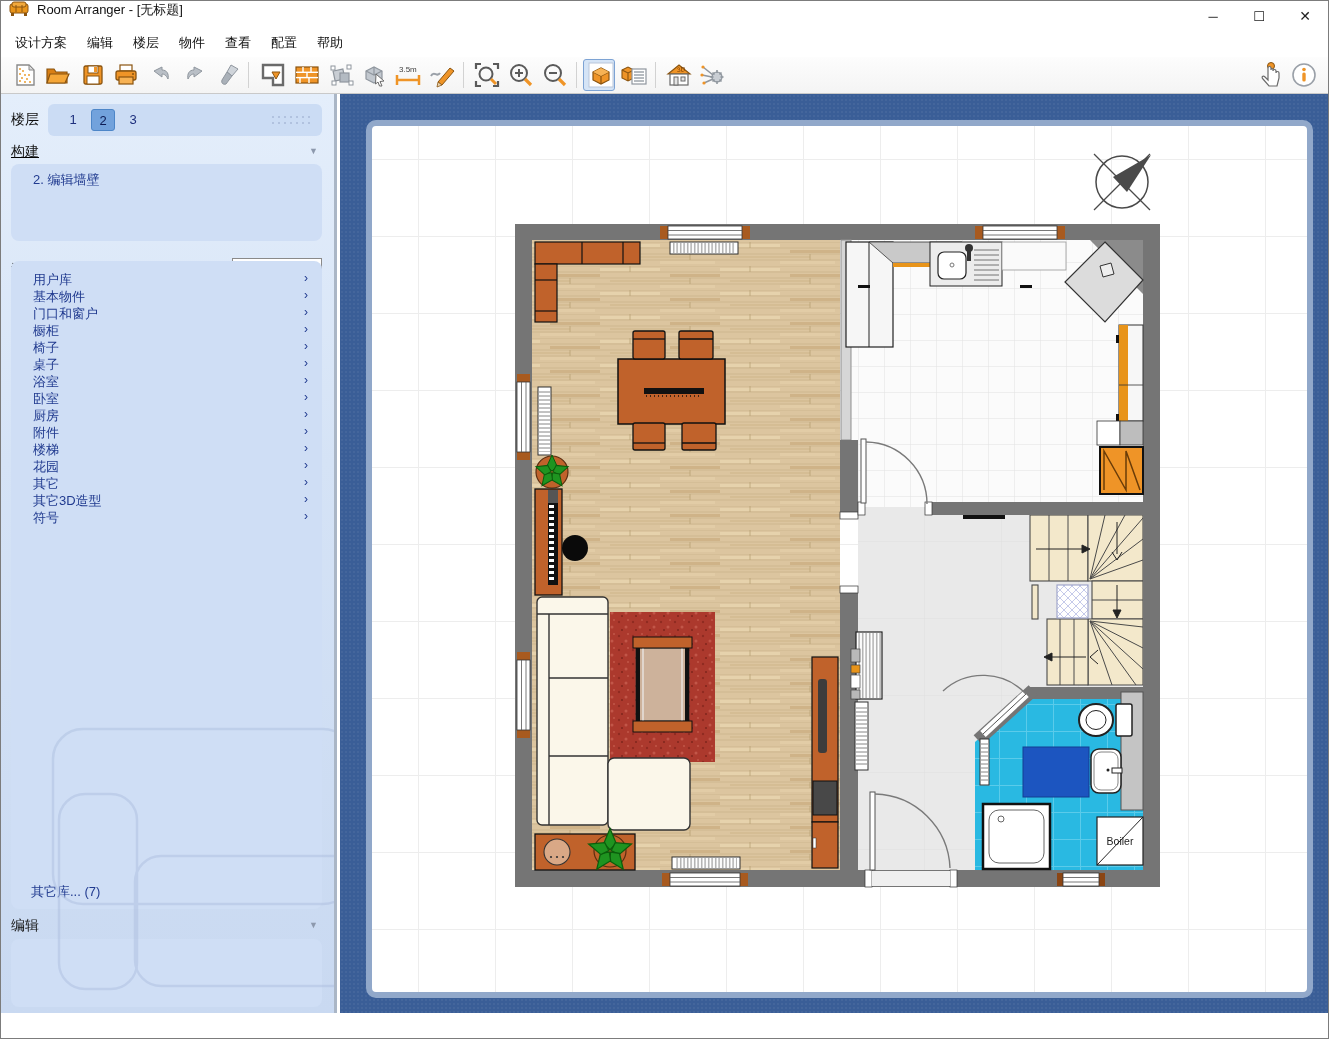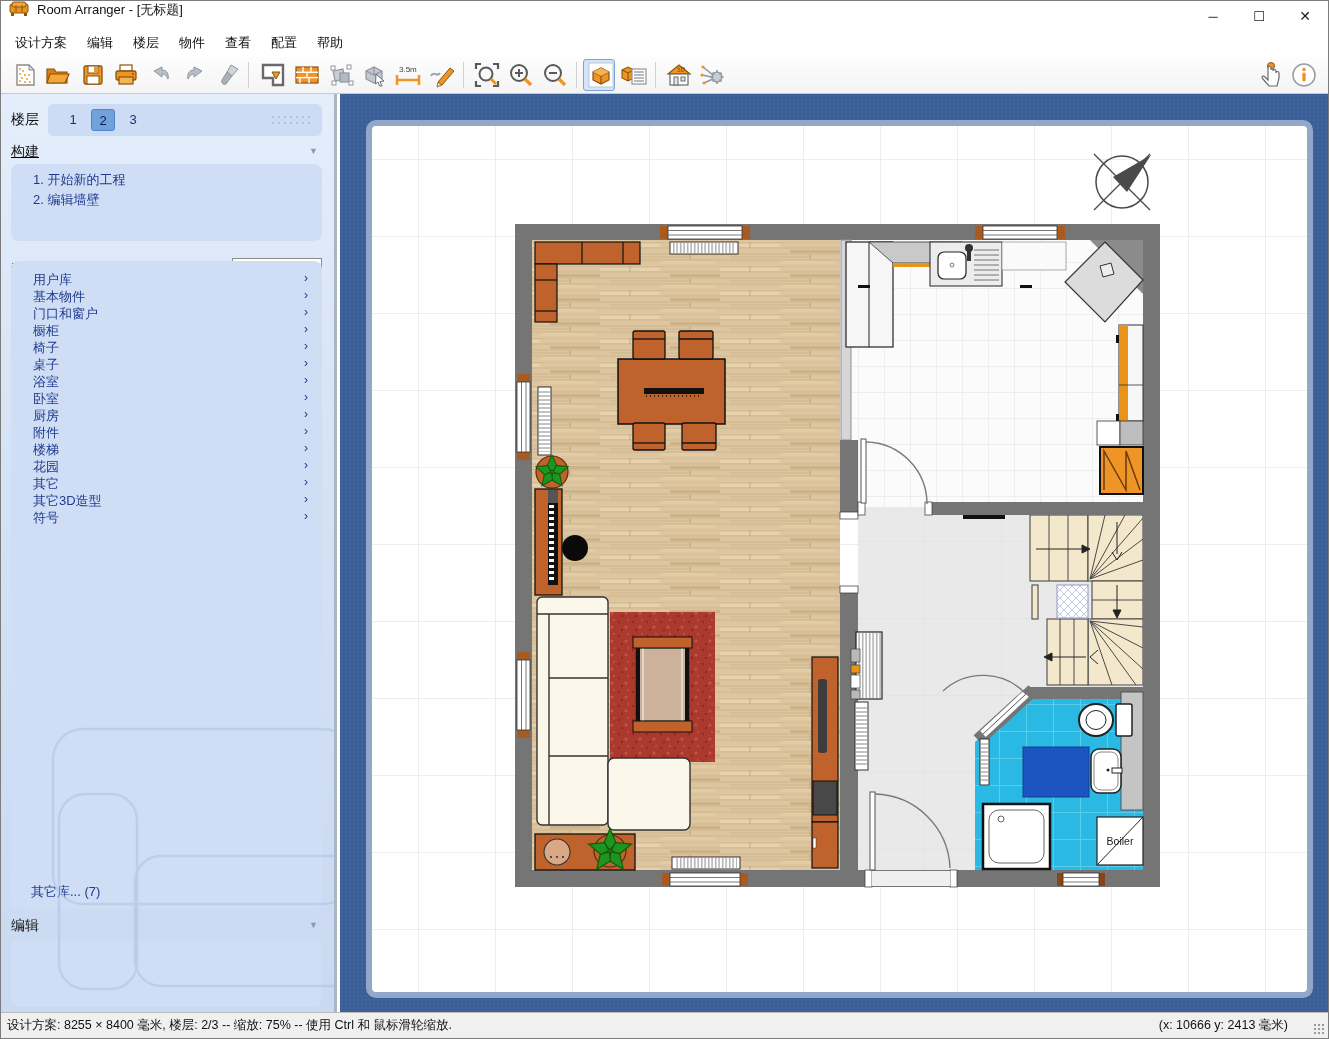--- a/index.html
+++ b/index.html
@@ -333,21 +333,20 @@
             <div class="floor-btn" style="left: 13px;">1</div>
           <div class="floors-drag"></div>
         </div>
       </div>
 
       <div class="side-row build-header">
         <span class="sec-header">构建</span>
         <span class="tri">▼</span>
       </div>
       <div class="build-panel" id="build-steps">
-          <div class="build-step">1.  开始新的工程</div>
           <div class="build-step">2.  编辑墙壁</div>
         </div>
 
       <div class="side-row addobj-header">
         <span class="sec-header">添加物件</span>
         <input class="search-box" placeholder="搜索" style="">
       </div>
       <div class="cat-panel">
         <div class="cat-list" id="cat-list">
             <div class="cat-row"><span>用户库</span><span class="cat-chevron">›</span></div>
@@ -762,18 +761,13 @@
             <circle cx="1122" cy="180" r="26" stroke-width="1.5"></circle>
             <line x1="1094" y1="208" x2="1150" y2="152" stroke-width="1.2"></line>
             <line x1="1094" y1="152" x2="1150" y2="208" stroke-width="1.2"></line>
             <polygon points="1151,153 1113,175 1127,190" fill="#4a4a4a" stroke="none"></polygon>
           </g>
         </svg>
       </div>
     </div>
   </div>
 
-  <div class="statusbar">
-    <span class="status-left">设计方案: 8255 × 8400 毫米, 楼层: 2/3 -- 缩放: 75% -- 使用 Ctrl 和 鼠标滑轮缩放.</span>
-    <span class="status-right">(x: 10666 y: 2413 毫米)</span>
-    <div class="grip"></div>
-  </div>
 </div>
 
 </body></html>

